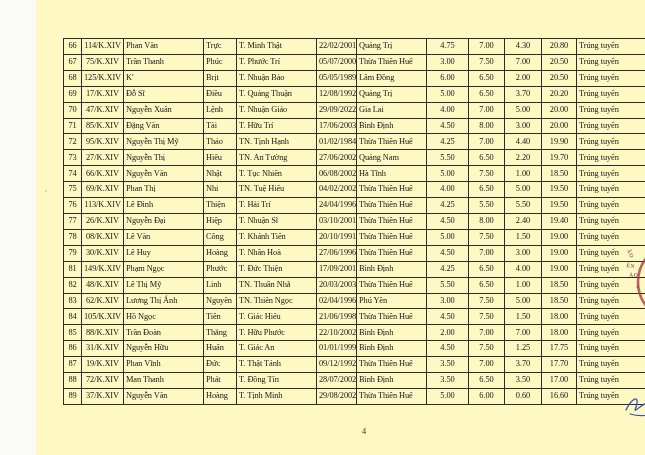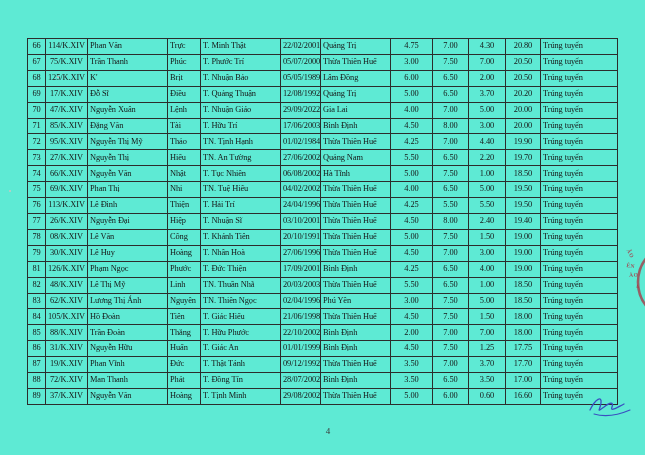--- a/index.html
+++ b/index.html
@@ -1,21 +1,21 @@
 <!DOCTYPE html>
 <html><head>
 <meta charset="utf-8">
 <style>
   html,body{margin:0;padding:0;}
   body{
     width:645px;height:455px;position:relative;overflow:hidden;
     background:#fbfbf9;
     font-family:"Liberation Serif","DejaVu Serif",serif;
   }
-  .page{position:absolute;inset:0;background:#5eead4;}
+  .page{position:absolute;inset:0;background:#fef9c3;margin-left:36px;}
   table.results{
     position:absolute;left:27px;top:38px;width:590px;height:367px;
     border-collapse:collapse;table-layout:fixed;
     border:1.6px solid #242424;
   }
   table.results td{
     border:1px solid #2c2c2c;
     font-size:8.4px;line-height:1;color:#161616;
     padding:0 2px;white-space:nowrap;overflow:hidden;
     letter-spacing:-0.1px;
@@ -249,21 +249,21 @@
           <td class="c-center c-date">27/06/1996</td>
           <td class="c-left">Thừa Thiên Huế</td>
           <td class="c-center">4.50</td>
           <td class="c-center">7.00</td>
           <td class="c-center">3.00</td>
           <td class="c-center">19.00</td>
           <td class="c-left">Trúng tuyển</td>
         </tr>
         <tr>
           <td class="c-center">81</td>
-          <td class="c-center">126/K.XIV</td>
+          <td class="c-center">149/K.XIV</td>
           <td class="c-left">Phạm Ngọc</td>
           <td class="c-left c-bold">Phước</td>
           <td class="c-left">T. Đức Thiện</td>
           <td class="c-center c-date">17/09/2001</td>
           <td class="c-left">Bình Định</td>
           <td class="c-center">4.25</td>
           <td class="c-center">6.50</td>
           <td class="c-center">4.00</td>
           <td class="c-center">19.00</td>
           <td class="c-left">Trúng tuyển</td>
@@ -292,21 +292,21 @@
           <td class="c-left">Phú Yên</td>
           <td class="c-center">3.00</td>
           <td class="c-center">7.50</td>
           <td class="c-center">5.00</td>
           <td class="c-center">18.50</td>
           <td class="c-left">Trúng tuyển</td>
         </tr>
         <tr>
           <td class="c-center">84</td>
           <td class="c-center">105/K.XIV</td>
-          <td class="c-left">Hồ Đoàn</td>
+          <td class="c-left">Hồ Ngọc</td>
           <td class="c-left c-bold">Tiên</td>
           <td class="c-left">T. Giác Hiếu</td>
           <td class="c-center c-date">21/06/1998</td>
           <td class="c-left">Thừa Thiên Huế</td>
           <td class="c-center">4.50</td>
           <td class="c-center">7.50</td>
           <td class="c-center">1.50</td>
           <td class="c-center">18.00</td>
           <td class="c-left">Trúng tuyển</td>
         </tr>

